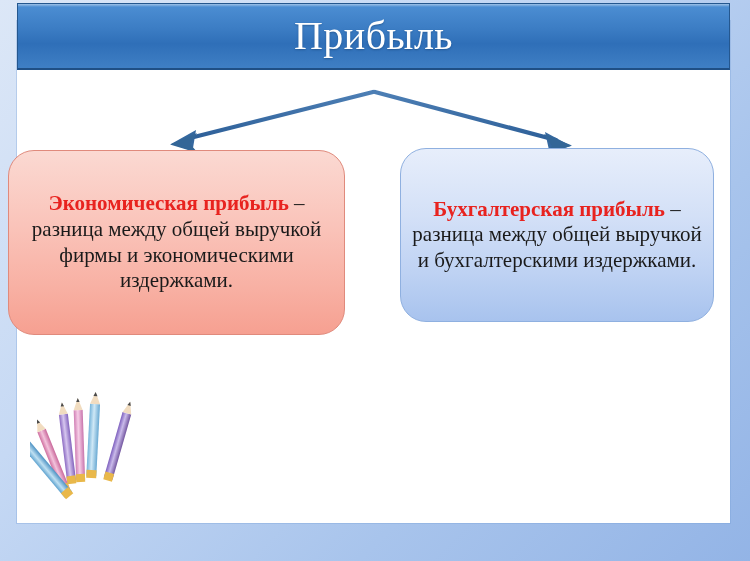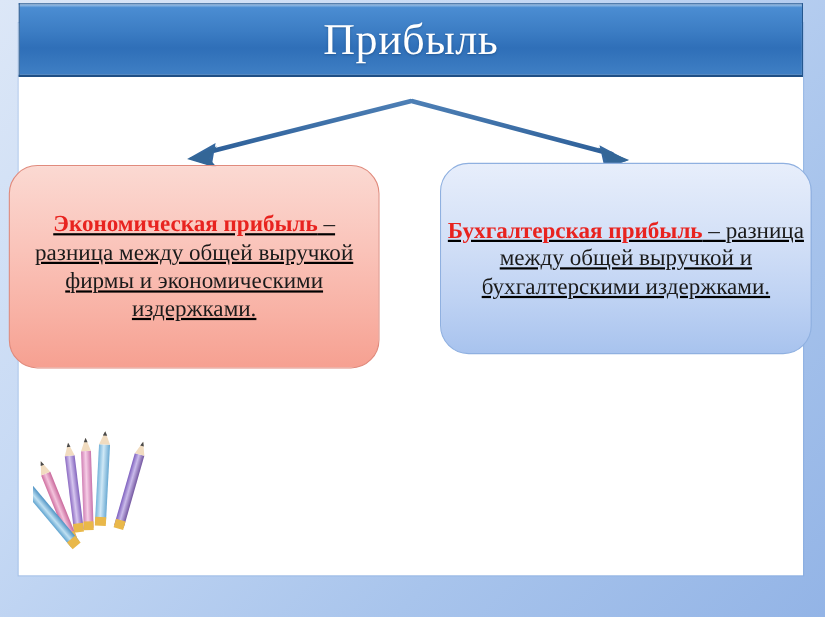--- a/index.html
+++ b/index.html
@@ -73,21 +73,20 @@
 
   
   .concept-box {
     position: absolute;
     box-sizing: border-box;
     text-align: center;
     display: flex;
     align-items: center;
     justify-content: center;
     padding: 6px 4px;
-    text-decoration: underline;
   }
   .concept-text {
     font-family: "Liberation Serif", serif;
     font-size: 21.5px;
     line-height: 1.22;
     color: #1a1a1a;
   }
   .concept-term {
     font-weight: bold;
     color: #e8231f;
@@ -100,21 +99,21 @@
     height: 185px;
     border-radius: 26px;
     background: linear-gradient(to bottom, #fbd9d2 0%, #fac3b9 42%, #f8b0a3 75%, #f6a091 100%);
     border: 1px solid #e08a7c;
   }
   #box-economic .concept-text { font-size: 21px; }
 
   #box-accounting {
     left: 400px;
     top: 148px;
-    width: 338px;
+    width: 314px;
     height: 174px;
     border-radius: 26px;
     background: linear-gradient(to bottom, #e7eefb 0%, #d3e0f7 40%, #bed2f3 72%, #a8c3ee 100%);
     border: 1px solid #8fb0e0;
   }
   #box-accounting .concept-text { font-size: 21px; }
 
   
   #pencils {
     position: absolute;

